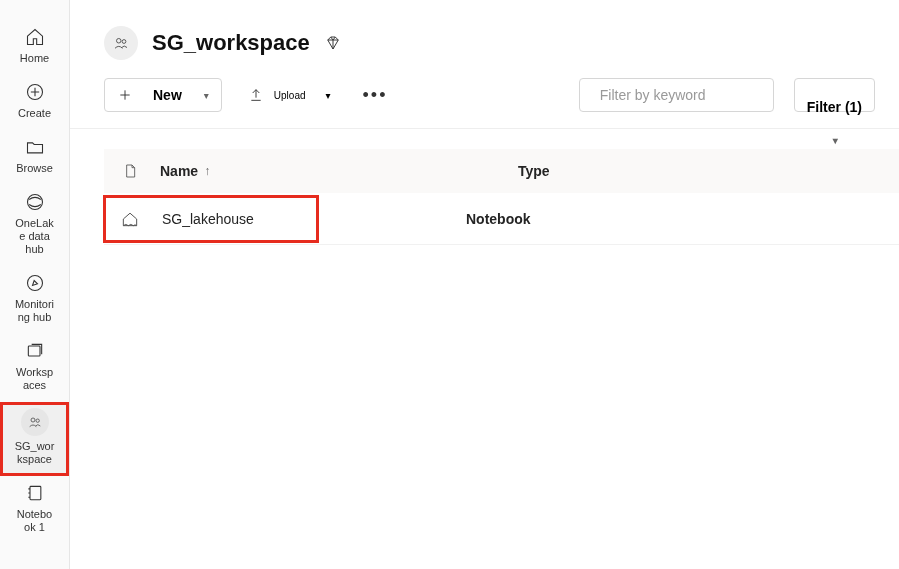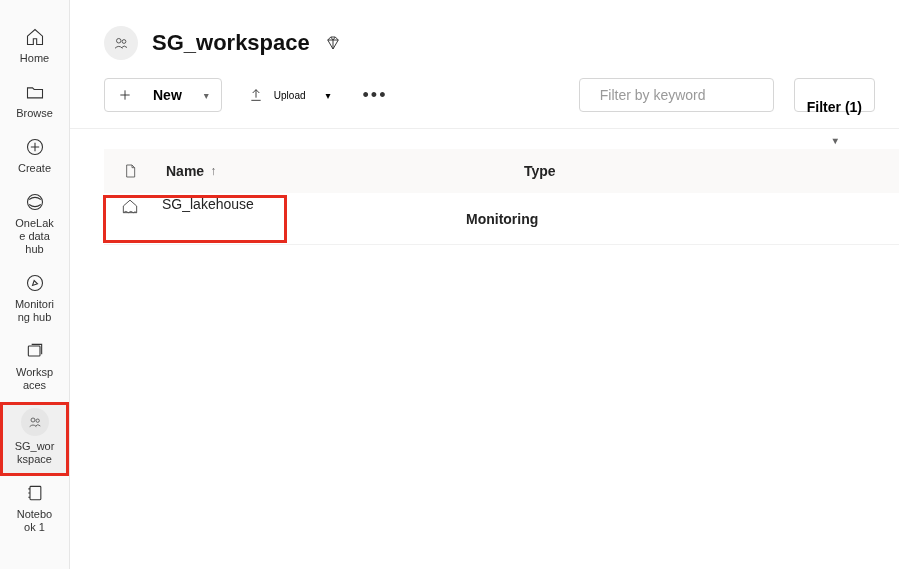--- a/index.html
+++ b/index.html
@@ -35,25 +35,25 @@
   .more-icon { font-size:18px; letter-spacing:2px; color:#333; padding:0 6px; cursor:pointer;}
   .search-box { display:flex; align-items:center; gap:8px; height:34px; width:195px; padding:0 12px; border:1px solid #d6d6d6; border-radius:4px; color:#888; }
   .search-box input { border:none; outline:none; flex:1; font-size:14px; color:#333; background:transparent;}
   .search-box input::placeholder{color:#999;}
   .filter-btn { font-weight:600;flex-direction:column; }
 
   
   .table-wrap { padding: 0 0 0 34px; }
   .thead { display:flex; align-items:center; height:44px; background:#faf9f8; margin-top:20px;}
   .col-icon { width:52px; display:flex; justify-content:center; }
-  .col-name { width:362px; font-weight:600; display:flex; align-items:center; gap:6px; padding-left:4px;margin-left:6px;}
+  .col-name { width:362px; font-weight:600; display:flex; align-items:center; gap:6px; padding-left:4px;}
   .col-type { flex:1; font-weight:600; }
   .sort-arrow { font-size:12px; color:#666;}
   .trow { display:flex; align-items:center; height:52px; border-bottom:1px solid #f1f1f1; cursor:pointer;}
-  .trow-highlight { outline:3px solid #e62b1e; outline-offset:-2px; width:182px; height:46px; display:flex; align-items:flex-start; position:relative; }
+  .trow-highlight { outline:3px solid #e62b1e; outline-offset:-2px; width:214px; height:46px; display:flex; align-items:center; position:relative; }
   .trow-cell-name { width:362px; display:flex; align-items:center;}
   .lh-icon svg { width:20px; height:20px; stroke:#555; fill:none; stroke-width:1.2;}
   .doc-icon svg{width:16px;height:16px;stroke:#555;fill:none;stroke-width:1.3;}
 
   .icon-svg { width:16px; height:16px; stroke:#333; fill:none; stroke-width:1.4; }
 </style>
 </head>
 <body>
 
 <div class="topbar"></div>
@@ -64,33 +64,33 @@
       <span class="nav-icon">
           <svg viewBox="0 0 24 24">
             <path d="M3 11 L12 3 L21 11 V21 H14 V14 H10 V21 H3 Z"></path>
           </svg>
         </span>
       <span class="nav-label">Home</span>
     </div>
     <div class="nav-item">
       <span class="nav-icon">
           <svg viewBox="0 0 24 24">
-            <path d="M3 7 H9 L11 9 H21 V19 H3 Z"></path>
-          </svg>
-        </span>
-      <span class="nav-label">Browse</span>
-    </div>
-    <div class="nav-item">
-      <span class="nav-icon">
-          <svg viewBox="0 0 24 24">
             <circle cx="12" cy="12" r="9"></circle>
             <path d="M12 7 V17 M7 12 H17"></path>
           </svg>
         </span>
       <span class="nav-label">Create</span>
+    </div>
+    <div class="nav-item">
+      <span class="nav-icon">
+          <svg viewBox="0 0 24 24">
+            <path d="M3 7 H9 L11 9 H21 V19 H3 Z"></path>
+          </svg>
+        </span>
+      <span class="nav-label">Browse</span>
     </div>
     <div class="nav-item">
       <span class="nav-icon">
           <svg viewBox="0 0 24 24">
             <circle cx="12" cy="12" r="9"></circle>
             <path d="M5 9 Q12 4 19 9 M5 15 Q12 20 19 15"></path>
           </svg>
         </span>
       <span class="nav-label">OneLake data hub</span>
     </div>
@@ -204,17 +204,17 @@
           <div class="trow-highlight">
             <div class="col-icon lh-icon" style="width:52px;display:flex;justify-content:center;">
               <svg viewBox="0 0 24 24">
                   <path d="M4 12 L12 5 L20 12 V20 H4 Z"></path>
                   <path d="M4 20 Q7 17 10 20 Q13 17 16 20 Q18 18 20 20"></path>
                 </svg>
             </div>
             <span style="padding-left:6px;">SG_lakehouse</span>
           </div>
         </div>
-        <div class="col-type">Monitoring</div>
+        <div class="col-type">Notebook</div>
       </div>
     </div>
   </div>
 </div>
 
 </body></html>

